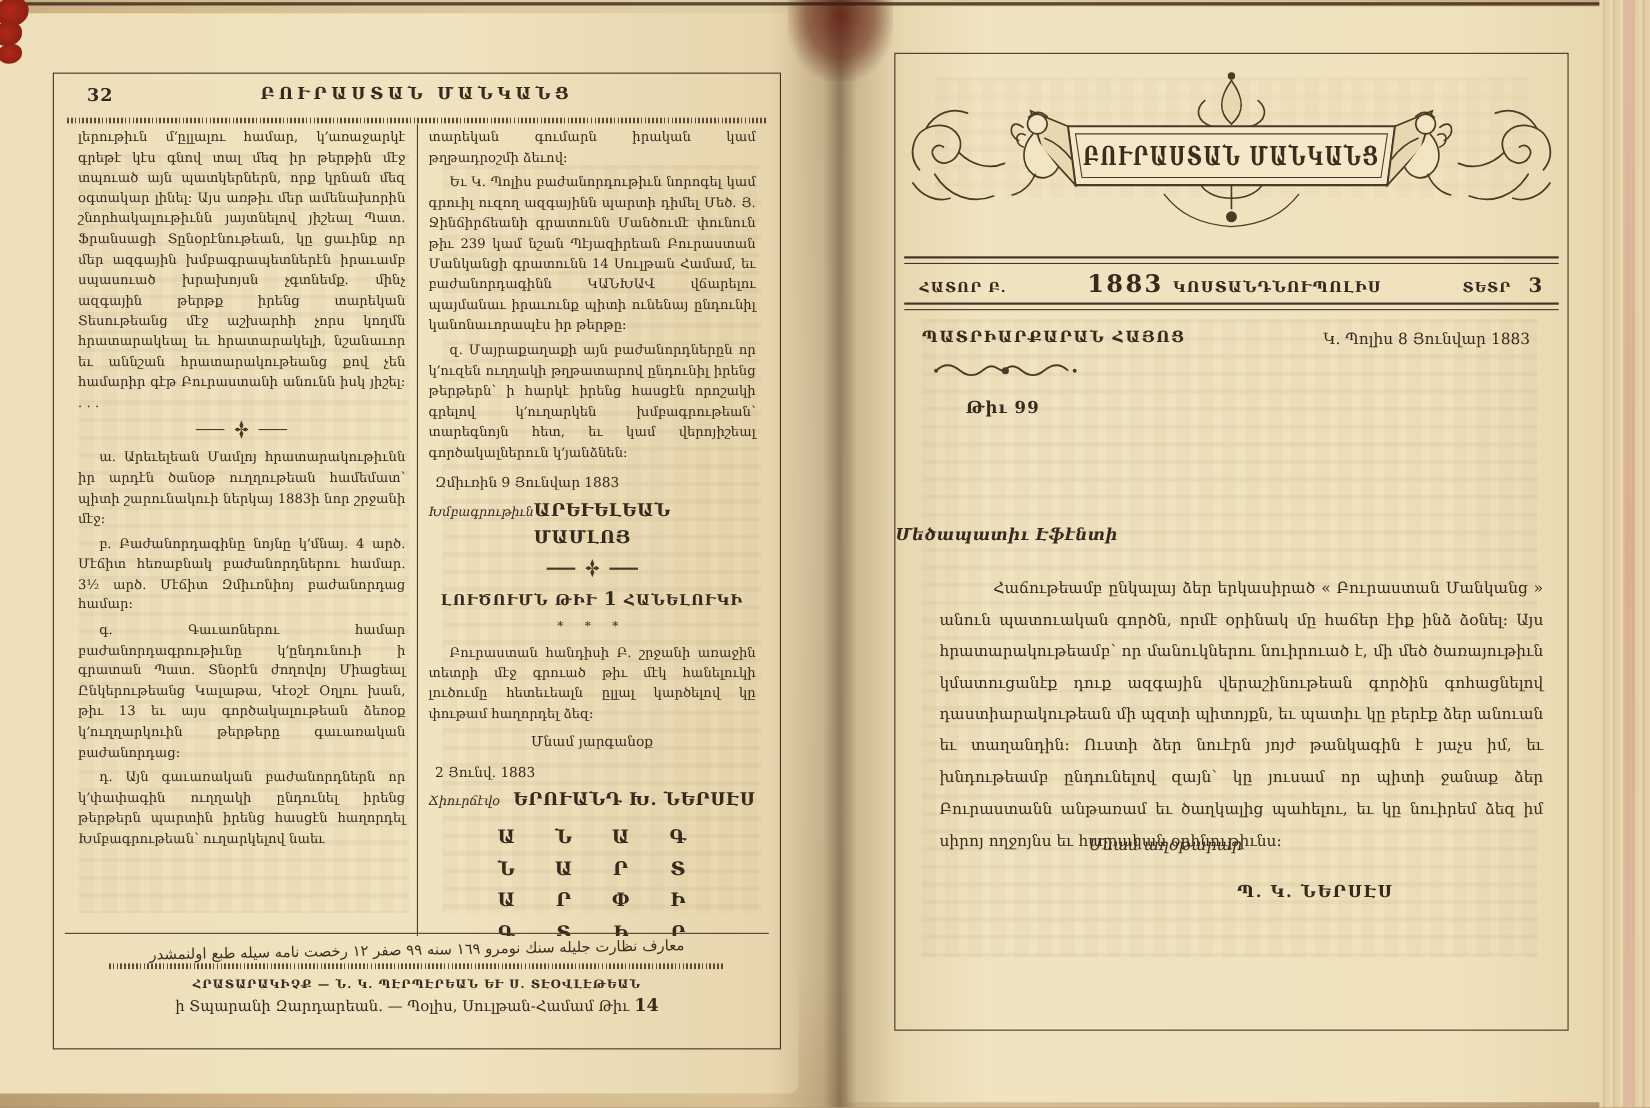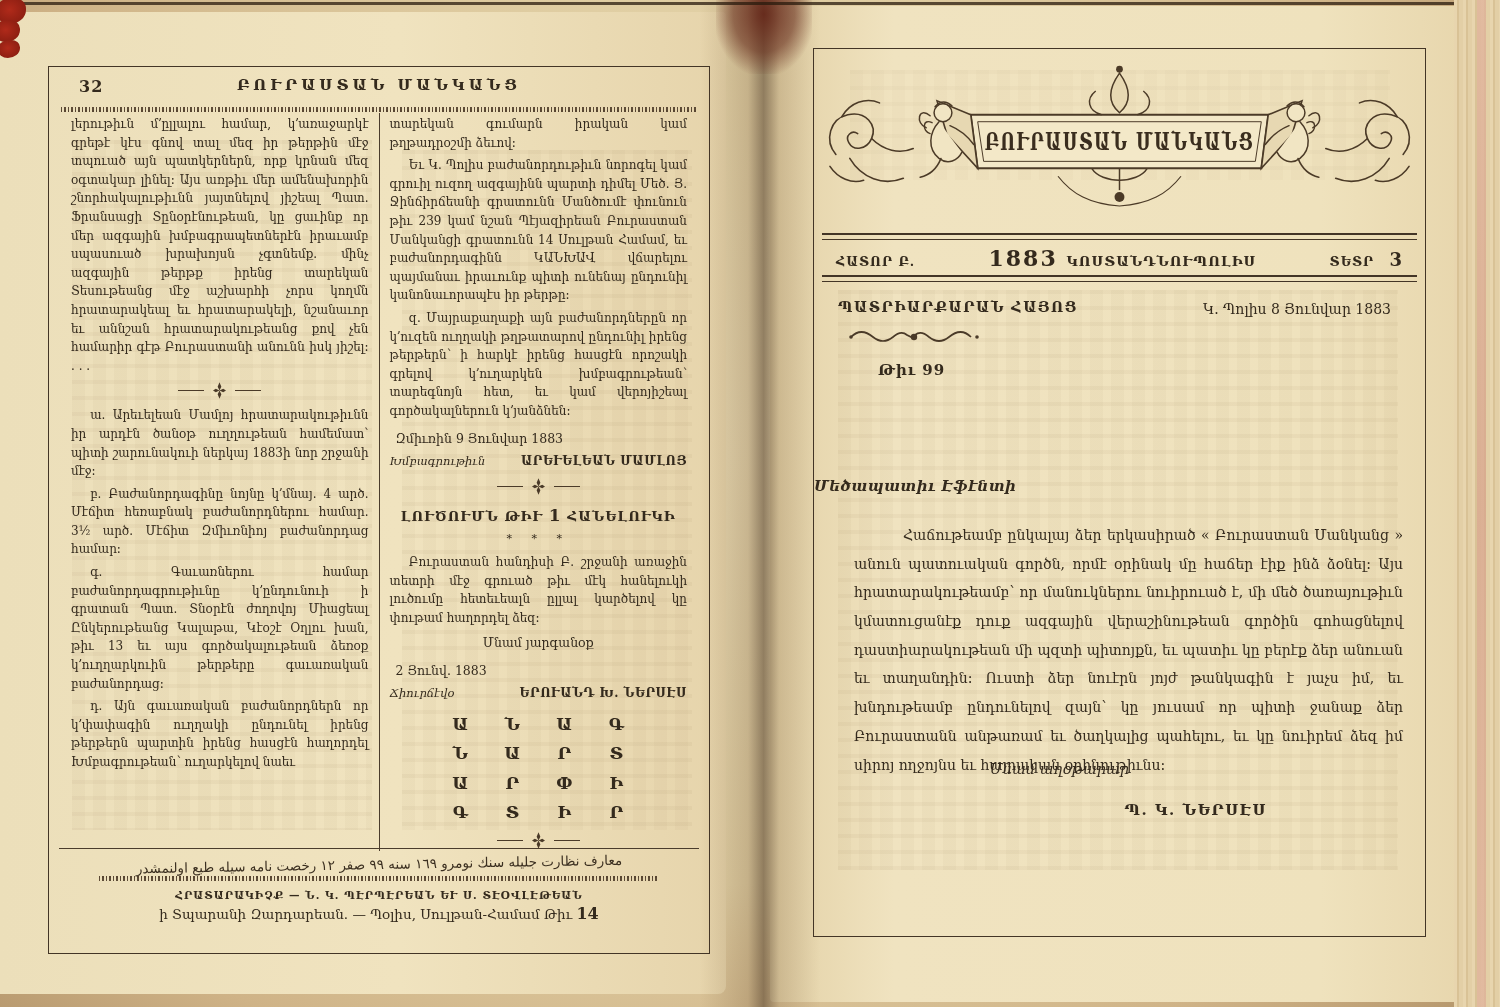--- a/index.html
+++ b/index.html
@@ -51,21 +51,21 @@
   .lp-cols{position:absolute;left:12px;right:12px;top:46px;bottom:102px;display:flex;}
   .col{width:50%;padding:2px 10px 0 10px;overflow:hidden;font-size:12px;line-height:1.55;text-align:justify;}
   .col.c2{border-left:1px solid #4a3c2c;}
   .col p{margin:0 0 4px 0;text-indent:1.6em;}
   .col p.noind{text-indent:0;}
   .divider{display:flex;align-items:center;justify-content:center;gap:9px;margin:7px 0;}
   .divider::before,.divider::after{content:"";width:26px;height:1.2px;background:#4a3a28;}
   .azd-title{text-align:center;font-size:24px;font-weight:bold;letter-spacing:10px;margin:4px 0 8px 0;}
   .sig-row{display:flex;justify-content:space-between;align-items:baseline;margin:4px 0 2px 0;}
   .sig-role{font-style:italic;font-size:11.5px;}
-  .sig-name{font-weight:bold;font-size:12px;letter-spacing:.5px;}
+  .sig-name{font-weight:bold;font-size:16px;letter-spacing:.5px;}
   .date-line{margin:8px 0 0 6px;font-size:12.5px;}
   .sol-title{text-align:center;font-weight:bold;font-size:13.5px;letter-spacing:1px;margin:2px 0 2px 0;}
   .sol-no{font-size:17px;}
   .stars{text-align:center;font-size:11px;letter-spacing:8px;margin:2px 0 6px 0;}
   .regards{text-align:center;margin:6px 0 2px 0;font-size:12.5px;}
   .square{width:180px;margin:8px auto 2px auto;}
   .square .srow{display:flex;justify-content:space-between;margin:3px 0;}
   .square .srow span{font-weight:bold;font-size:17px;width:24px;text-align:center;}
   .lp-footer{position:absolute;left:10px;right:10px;bottom:6px;height:98px;border-top:1px solid #4a3c2c;margin-top:24px;}
   .ottoman{direction:rtl;text-align:center;font-family:"DejaVu Sans",sans-serif;font-size:13.5px;

